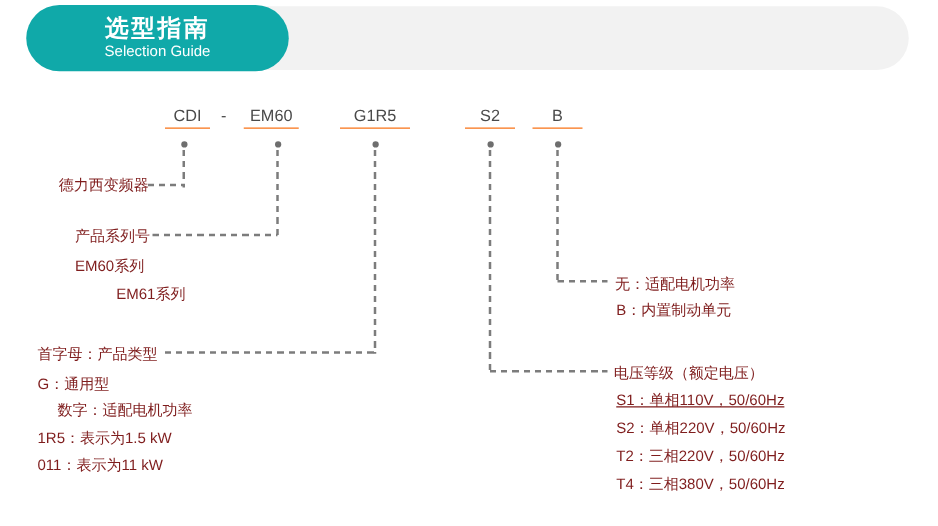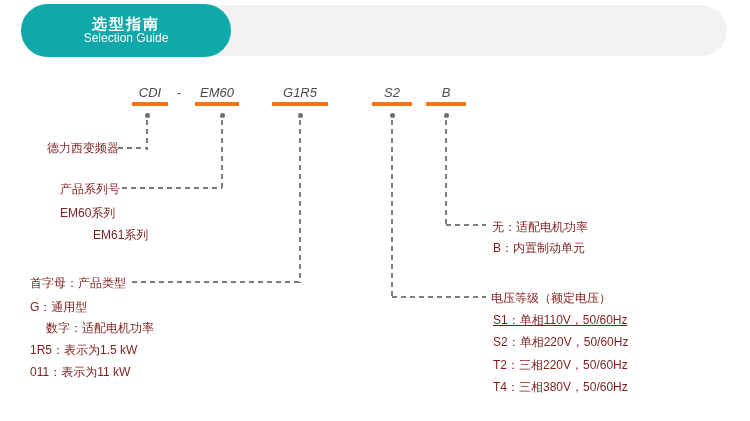--- a/index.html
+++ b/index.html
@@ -11,27 +11,27 @@
   .header-bar{
     position:absolute;left:28px;top:5px;width:699px;height:51px;
     background:#f2f2f2;border-radius:26px;
   }
   .badge{
     position:absolute;left:21px;top:4px;width:210px;height:53px;
     background:#10a9a9;border-radius:27px;
     display:flex;flex-direction:column;align-items:center;justify-content:center;
     color:#ffffff;line-height:1.15;
   }
-  .badge .zh{font-size:15px;font-weight:bold;letter-spacing:2px;}
+  .badge .zh{font-size:19px;font-weight:bold;letter-spacing:2px;}
   .badge .en{font-size:12px;}
   
   .code-seg{
     position:absolute;top:85px;text-align:center;
     font-size:13px;color:#4a4a4a;
-    padding-bottom:2px;border-bottom:4px solid #f97316;font-style:italic;
+    padding-bottom:2px;border-bottom:1px solid #f97316;
   }
   .code-sep{
     position:absolute;top:85px;font-size:13px;color:#4a4a4a;text-align:center;
   }
   
   .dot{
     position:absolute;width:5px;height:5px;border-radius:50%;background:#6e6e6e;
   }
   .vline{
     position:absolute;width:2px;

